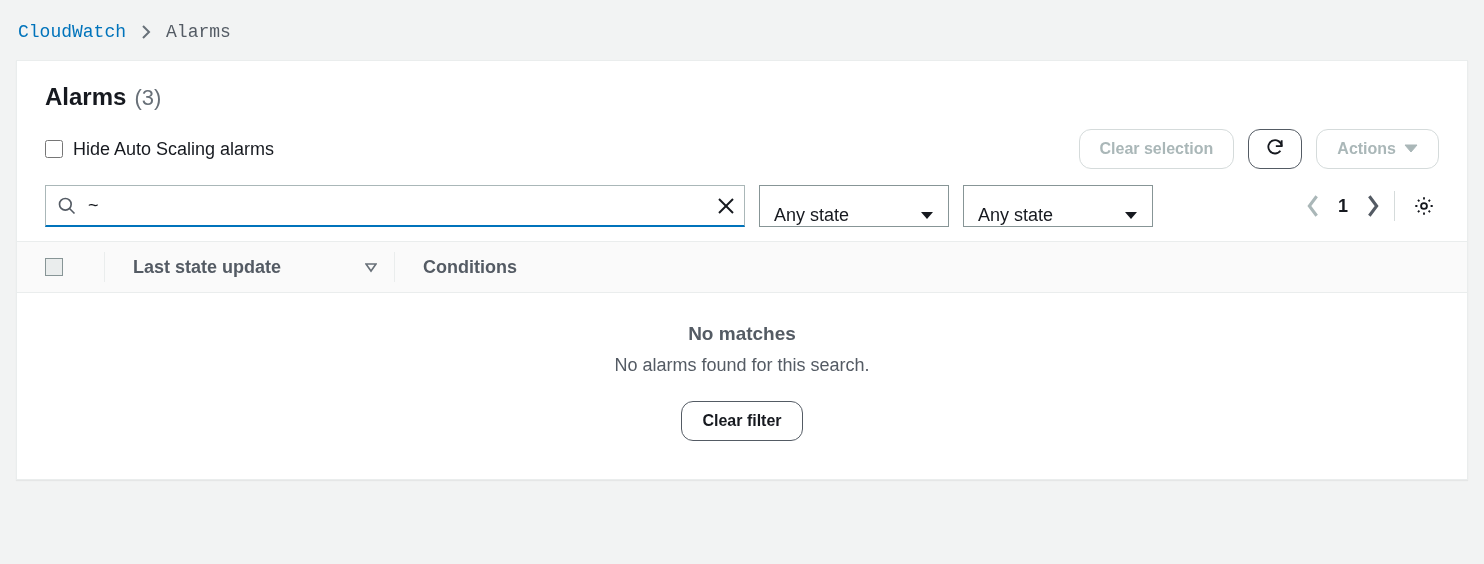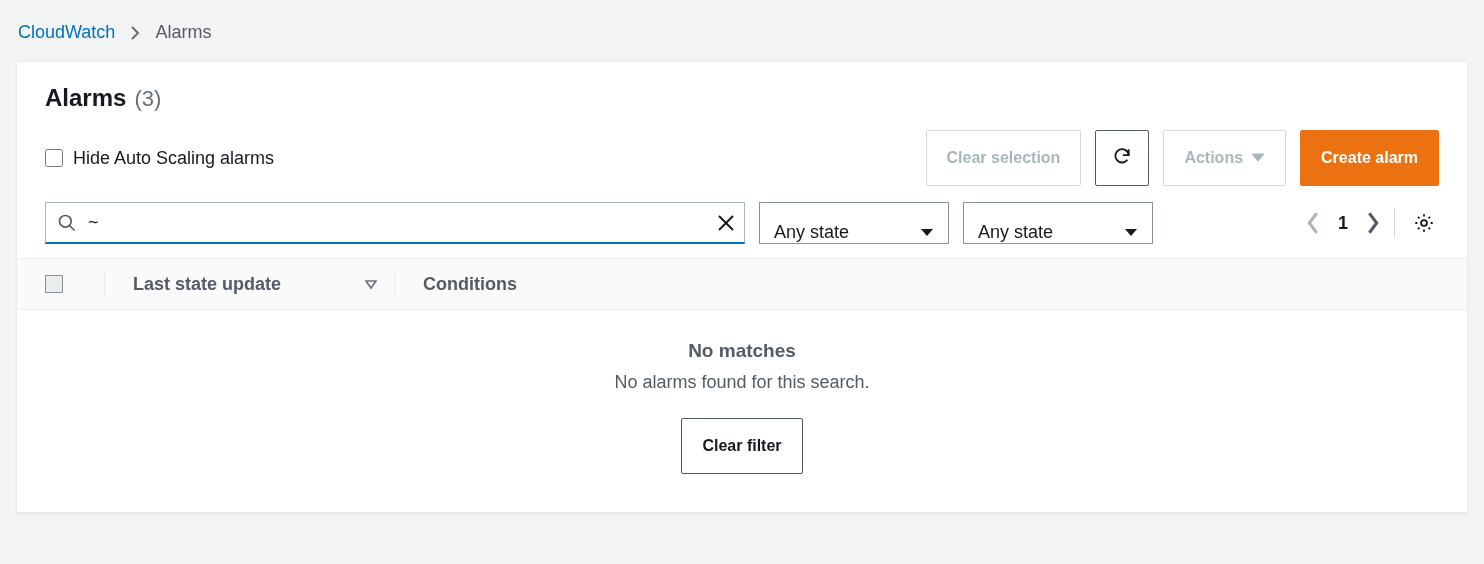--- a/index.html
+++ b/index.html
@@ -12,20 +12,21 @@
   .page {
     padding: 16px;
   }
   
   .breadcrumb {
     display: flex;
     align-items: center;
     gap: 14px;
     font-size: 18px;
     margin: 6px 0 18px 2px;
+    font-family: Liberation Mono, monospace;
   }
   .breadcrumb a {
     color: #0073bb;
     text-decoration: none;
   }
   .breadcrumb .chev {
     color: #687078;
     display: inline-flex;
   }
   .breadcrumb .current {
@@ -70,28 +71,28 @@
   }
   .check-label input[type=checkbox] {
     width: 18px; height: 18px;
     accent-color: #0073bb;
   }
   .btn {
     display: inline-flex;
     align-items: center;
     justify-content: center;
     gap: 8px;
-    height: 56px;
+    height: 40px;
     padding: 0 20px;
     border: 1px solid #545b64;
     background: #fff;
     color: #16191f;
     font-weight: 700;
     font-size: 16px;
-    border-radius: 2px;
+    border-radius: 12px;
     cursor: pointer;
     white-space: nowrap;
   }
   .btn.icon-only { padding: 0 16px; }
   .btn.disabled {
     color: #aab7b8;
     border-color: #d5dbdb;
     cursor: default;
   }
   .btn.disabled svg { stroke: #aab7b8; fill: #aab7b8; }
@@ -278,21 +279,20 @@
 
       <button class="btn disabled">
         <span>Actions</span>
         <span class="caret disabled">
           <svg width="14" height="10" viewBox="0 0 14 10">
               <path d="M1 1l6 7 6-7z"></path>
             </svg>
         </span>
       </button>
 
-      <button class="btn primary">Create alarm</button>
     </div>
 
     <div class="filter-row">
       <div class="search-wrap">
         <svg class="search-ic" viewBox="0 0 24 24" fill="none" stroke="#545b64" stroke-width="2">
           <circle cx="10" cy="10" r="7"></circle>
             <line x1="21" y1="21" x2="15" y2="15"></line>
         </svg>
         <input class="search-input" type="text" value="~" style="">
         <span class="clear-ic">

